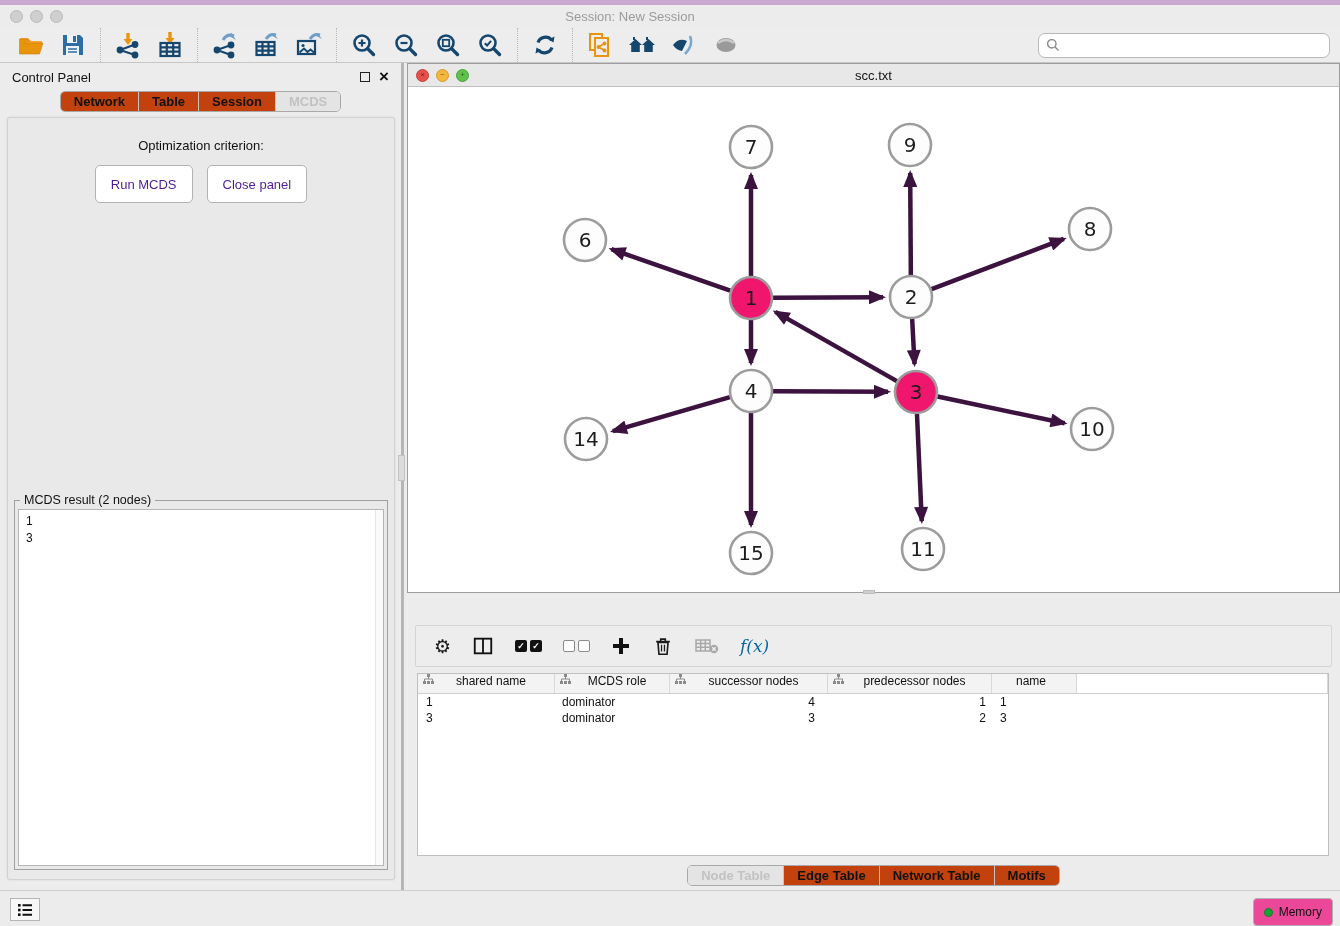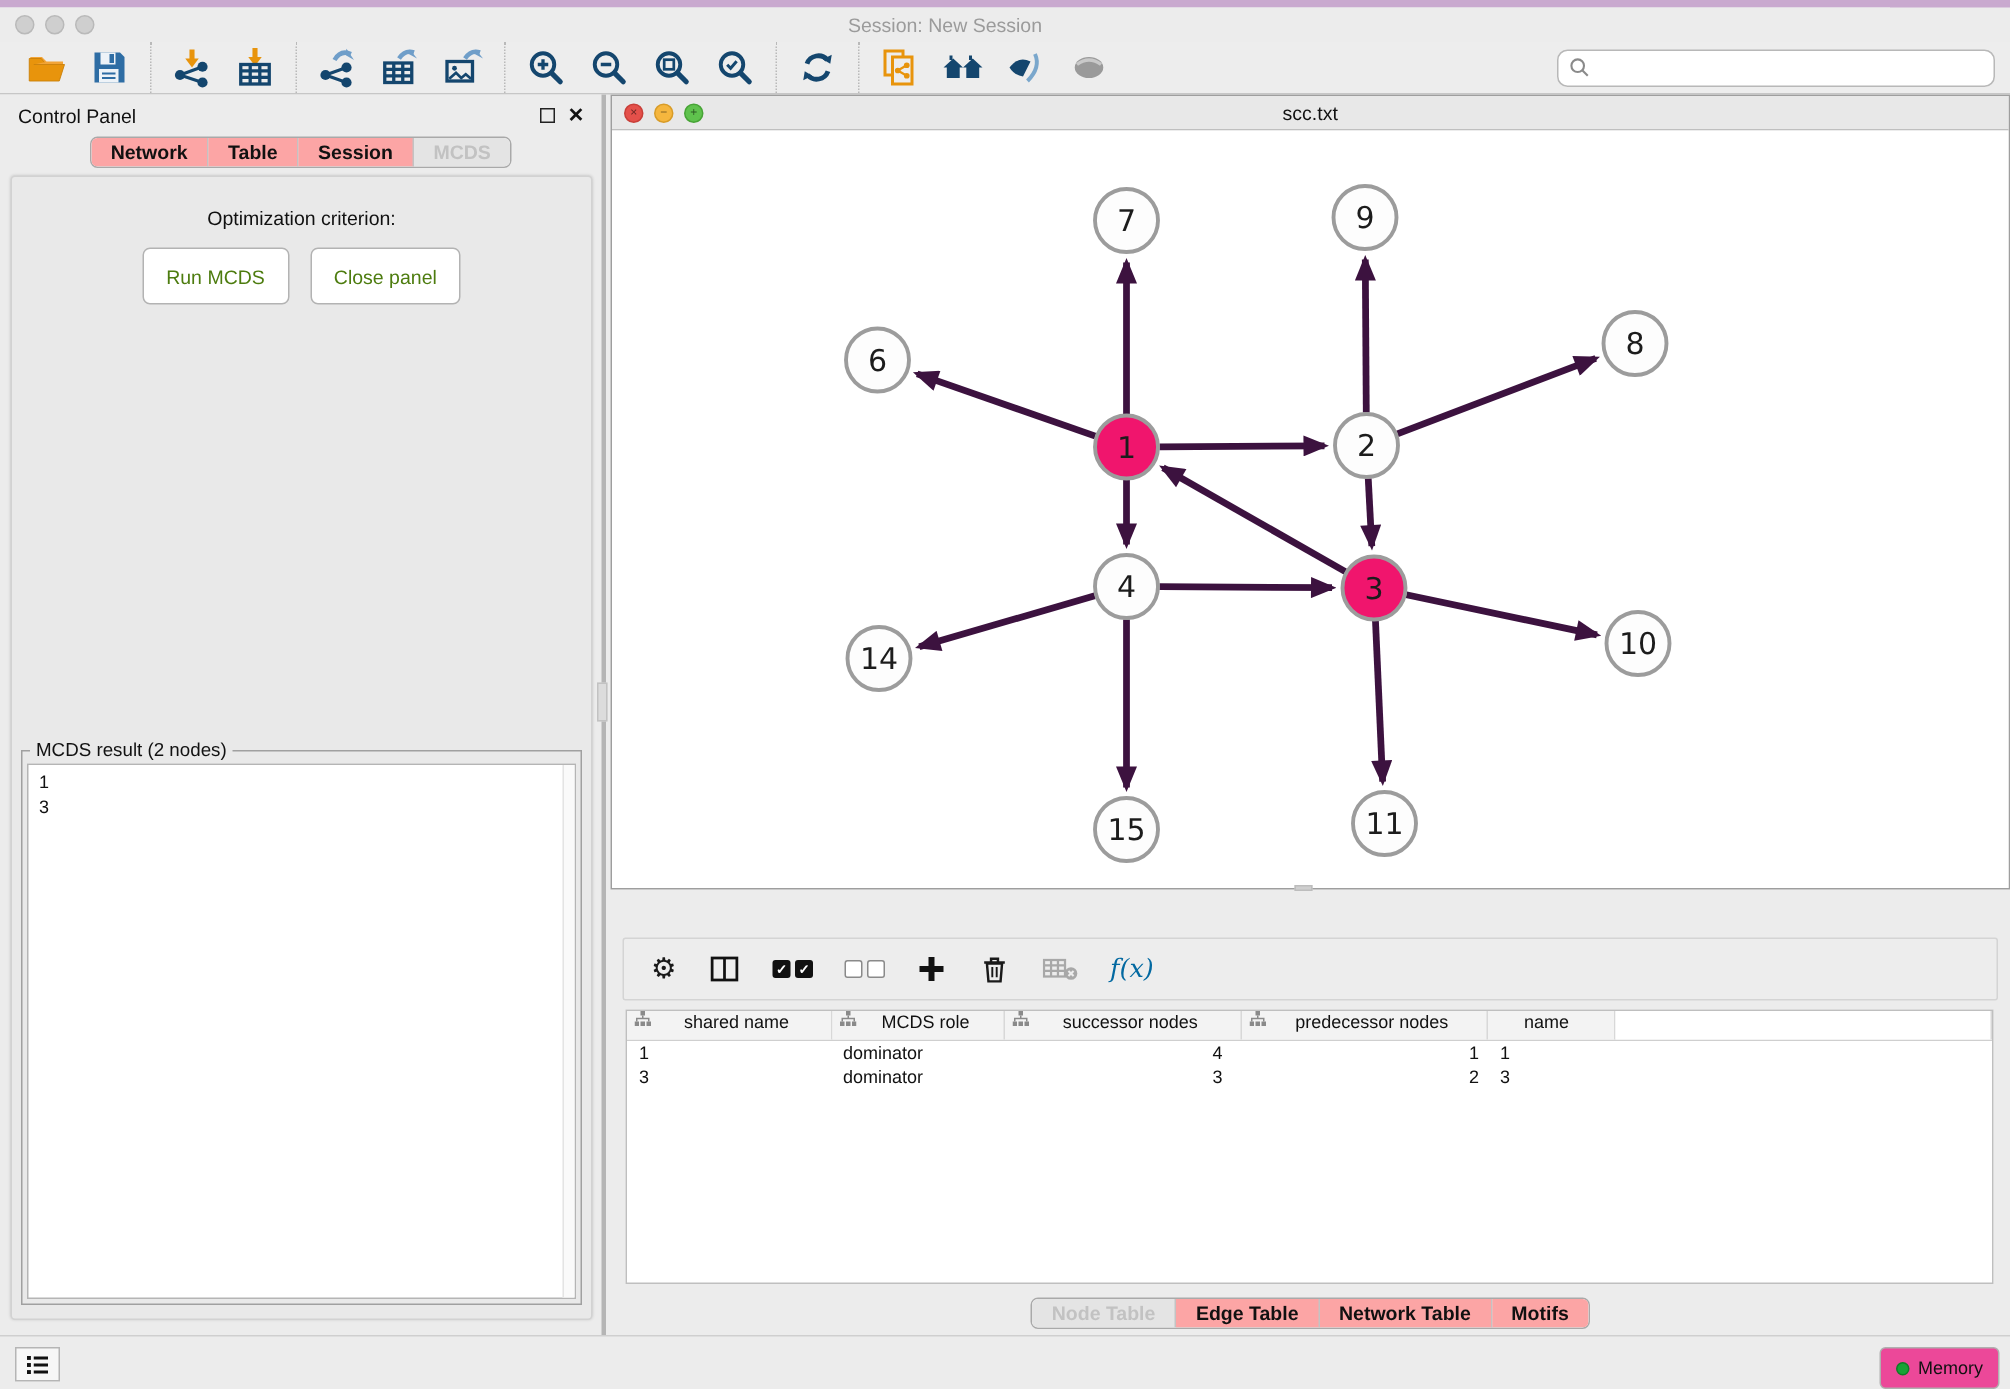--- a/index.html
+++ b/index.html
@@ -24,32 +24,32 @@
 
   
   .control-panel { position:absolute; left:0; top:63px; width:404px; height:827px; background:#ececec; border-right:3px solid #b5b5b5; }
   .cp-header { height:28px; display:flex; align-items:center; padding:0 12px; }
   .panel-title { font-size:13px; color:#111; }
   .panel-header-btns { margin-left:auto; display:flex; align-items:center; gap:9px; }
   .float-btn { width:10px; height:10px; border:1.6px solid #222; display:inline-block; }
   .close-btn { font-size:17px; font-weight:bold; color:#111; line-height:10px; }
   .cp-tabs { display:flex; justify-content:center; }
   .seg { display:inline-flex; border:1px solid #a9a9a9; border-radius:5px; overflow:hidden; background:#fff; }
-  .seg .tab { padding:2px 13px; font-size:13px; font-weight:600; color:#111; background:#fca5a5; border-right:1px solid #c3c3c3; }
+  .seg .tab { padding:2px 13px; font-size:13px; font-weight:600; color:#111; background:#c2410c; border-right:1px solid #c3c3c3; }
   .seg .tab:last-child { border-right:none; }
   .seg .tab.selected { background:#e4e4e4; color:#c2c2c2; }
   .cp-card { position:absolute; left:7px; right:6px; top:54px; bottom:10px; background:#e9e9e9; border:1px solid #d2d2d2; border-radius:3px; box-shadow:0 0 2px rgba(0,0,0,.12); }
   .opt-label { text-align:center; font-size:13px; color:#111; margin-top:20px; }
   .combo { width:310px; height:21px; margin:8px auto 0; background:#fff; border:1px solid #b3b3b3; border-radius:5px; display:flex; align-items:center; padding:0 6px 0 13px; font-size:13px; color:#111; }
   .combo .stepper { margin-left:auto; display:flex; flex-direction:column; gap:1px; }
   .combo .stepper i { width:0; height:0; border-left:4px solid transparent; border-right:4px solid transparent; }
   .combo .stepper .up { border-bottom:5px solid #555; }
   .combo .stepper .down { border-top:5px solid #555; }
   .btn-row { display:flex; justify-content:center; gap:14px; margin-top:12px; }
-  .mac-btn { height:21px; padding:18px 15px; background:#fff; border:1px solid #b3b3b3; border-radius:5px; font-size:13px; color:#4d7c0f; display:flex; align-items:center; }
+  .mac-btn { height:21px; padding:18px 15px; background:#fff; border:1px solid #b3b3b3; border-radius:5px; font-size:13px; color:#4c1d95; display:flex; align-items:center; }
   .groupbox { position:absolute; left:6px; right:6px; top:382px; bottom:9px; border:1px solid #a0a0a0; }
   .groupbox .legend { position:absolute; top:-8px; left:5px; background:#e9e9e9; padding:0 4px; font-size:12.5px; color:#111; }
   .result-area { position:absolute; left:3px; right:3px; top:8px; bottom:3px; background:#fff; border:1px solid #b5b5b5; font-size:12px; color:#111; padding:3px 0 0 7px; line-height:17px; }
   .result-scroll { position:absolute; right:0; top:0; bottom:0; width:8px; background:#fafafa; border-left:1px solid #e4e4e4; }
   .divider-handle { position:absolute; left:398px; top:455px; width:7px; height:26px; background:#dcdcdc; border:1px solid #c2c2c2; }
 
   
   .right-region { position:absolute; left:407px; top:63px; width:933px; height:827px; }
   .net-window { position:absolute; left:0; top:0; right:0; height:530px; border:1px solid #9e9e9e; background:#fff; }
   .net-titlebar { height:23px; background:#e8e8e8; border-bottom:1px solid #bfbfbf; display:flex; align-items:center; position:relative; }

